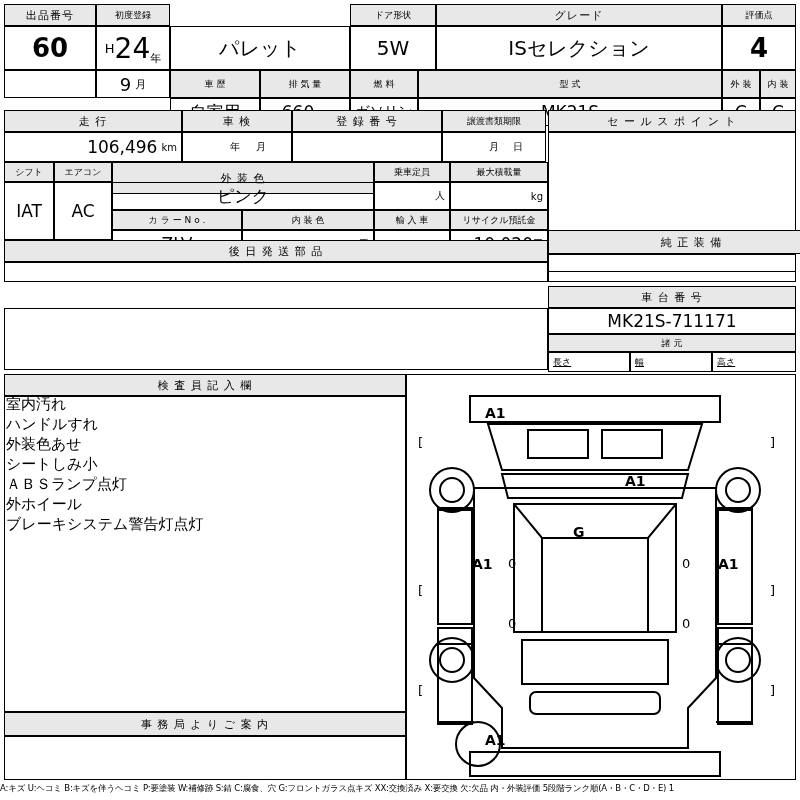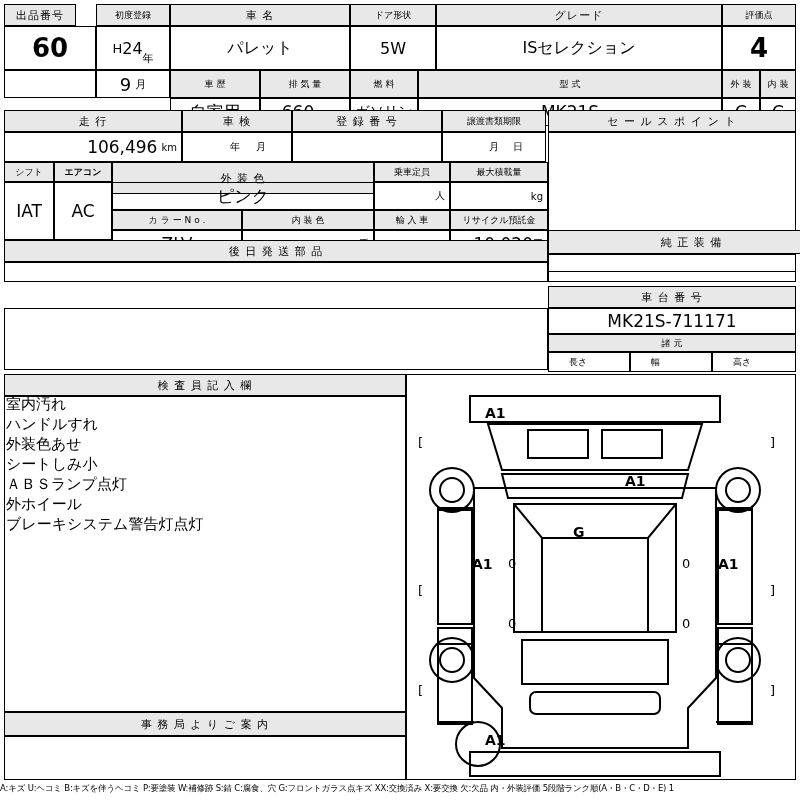--- a/index.html
+++ b/index.html
@@ -4,52 +4,51 @@
 <style>
   html,body{margin:0;padding:0;background:#fff;}
   body{width:800px;height:800px;font-family:"DejaVu Sans","Liberation Sans",sans-serif;color:#000;}
   .sheet{position:relative;width:800px;height:800px;box-sizing:border-box;}
   .cell{position:absolute;box-sizing:border-box;border:1px solid #000;display:flex;align-items:center;justify-content:center;overflow:hidden;}
   .hdr{background:#e8e8e8;}
   .lbl{font-size:11px;letter-spacing:1px;}
   .lbl-sm{font-size:9px;letter-spacing:0px;}
   .val{font-size:17px;}
   .val-lg{font-size:26px;font-weight:bold;}
-  .val-md{font-size:16px;}
-  .left{justify-content:flex-start;padding-left:20px;}
+  .val-md{font-size:20px;}
+  .left{justify-content:flex-start;padding-left:4px;text-decoration:underline;}
   .right{justify-content:flex-end;padding-right:4px;}
   .sub{font-size:10px;text-align:right;}
   .notes{position:absolute;left:6px;top:394px;width:395px;font-size:15px;line-height:20px;}
   .notes div{white-space:nowrap;}
   .footer{position:absolute;left:0;top:783px;width:800px;font-size:8.5px;white-space:nowrap;letter-spacing:-0.2px;}
   .diagram{position:absolute;left:410px;top:378px;width:384px;height:400px;}
   .mark{position:absolute;font-size:14px;font-weight:bold;}
   .brk{position:absolute;font-size:13px;}
 </style>
 </head>
 <body>
 
 <div class="sheet">
 
-  <div class="cell hdr lbl" style="left:4px;top:4px;width:72px;height:22px;">出品番号</div>
+  <div class="cell hdr lbl" style="left:4px;top:4px;width:92px;height:22px;">出品番号</div>
   <div class="cell val-lg" style="left:4px;top:26px;width:92px;height:44px;">60</div>
   <div class="cell" style="left:4px;top:70px;width:92px;height:28px;"></div>
 
   <div class="cell hdr lbl-sm" style="left:96px;top:4px;width:74px;height:22px;">初度登録</div>
   <div class="cell" style="left:96px;top:26px;width:74px;height:44px;">
     <span style="font-size:13px;">H</span>
-    <span style="font-size:16px;">24</span>
+    <span style="font-size:28px;">24</span>
     <span style="font-size:11px;align-self:flex-end;padding-bottom:3px;">年</span>
   </div>
   <div class="cell" style="left:96px;top:70px;width:74px;height:28px;">
     <span style="font-size:18px;">9</span>
     <span style="font-size:11px;padding-left:4px;">月</span>
   </div>
 
-  <div class="cell hdr lbl" style="left:170px;top:4px;width:180px;height:22px;">車 名</div>
   <div class="cell val-md" style="left:170px;top:26px;width:180px;height:44px;">パレット</div>
 
   <div class="cell hdr lbl-sm" style="left:350px;top:4px;width:86px;height:22px;">ドア形状</div>
   <div class="cell val-md" style="left:350px;top:26px;width:86px;height:44px;">5W</div>
 
   <div class="cell hdr lbl" style="left:436px;top:4px;width:286px;height:22px;">グレード</div>
   <div class="cell val-md" style="left:436px;top:26px;width:286px;height:44px;">ISセレクション</div>
 
   <div class="cell hdr lbl-sm" style="left:722px;top:4px;width:74px;height:22px;">評価点</div>
   <div class="cell val-lg" style="left:722px;top:26px;width:74px;height:44px;">4</div>
@@ -100,21 +99,21 @@
   <div class="cell hdr lbl-sm" style="left:442px;top:110px;width:104px;height:22px;">譲渡書類期限</div>
   <div class="cell" style="left:442px;top:132px;width:104px;height:30px;">
     <span class="sub" style="padding:0 14px 0 24px;">月</span>
     <span class="sub">日</span>
   </div>
 
   <div class="cell hdr lbl" style="left:548px;top:110px;width:248px;height:22px;">セ ー ル ス ポ イ ン ト</div>
   <div class="cell" style="left:548px;top:132px;width:248px;height:140px;"></div>
 
   <div class="cell hdr lbl-sm" style="left:4px;top:162px;width:50px;height:20px;">シフト</div>
-  <div class="cell hdr lbl-sm" style="left:54px;top:162px;width:58px;height:20px;font-weight:bold;">エアコン</div>
+  <div class="cell hdr lbl-sm" style="left:54px;top:162px;width:58px;height:20px;">エアコン</div>
   <div class="cell" style="left:4px;top:182px;width:50px;height:58px;">
       <span class="val">IAT</span>
     </div>
   <div class="cell" style="left:54px;top:182px;width:58px;height:58px;">
       <span class="val">AC</span>
     </div>
 
   <div class="cell hdr lbl" style="left:112px;top:162px;width:262px;height:32px;">外 装 色</div>
   <div class="cell" style="left:112px;top:182px;width:262px;height:28px;">
       <span class="val">ピンク</span>

